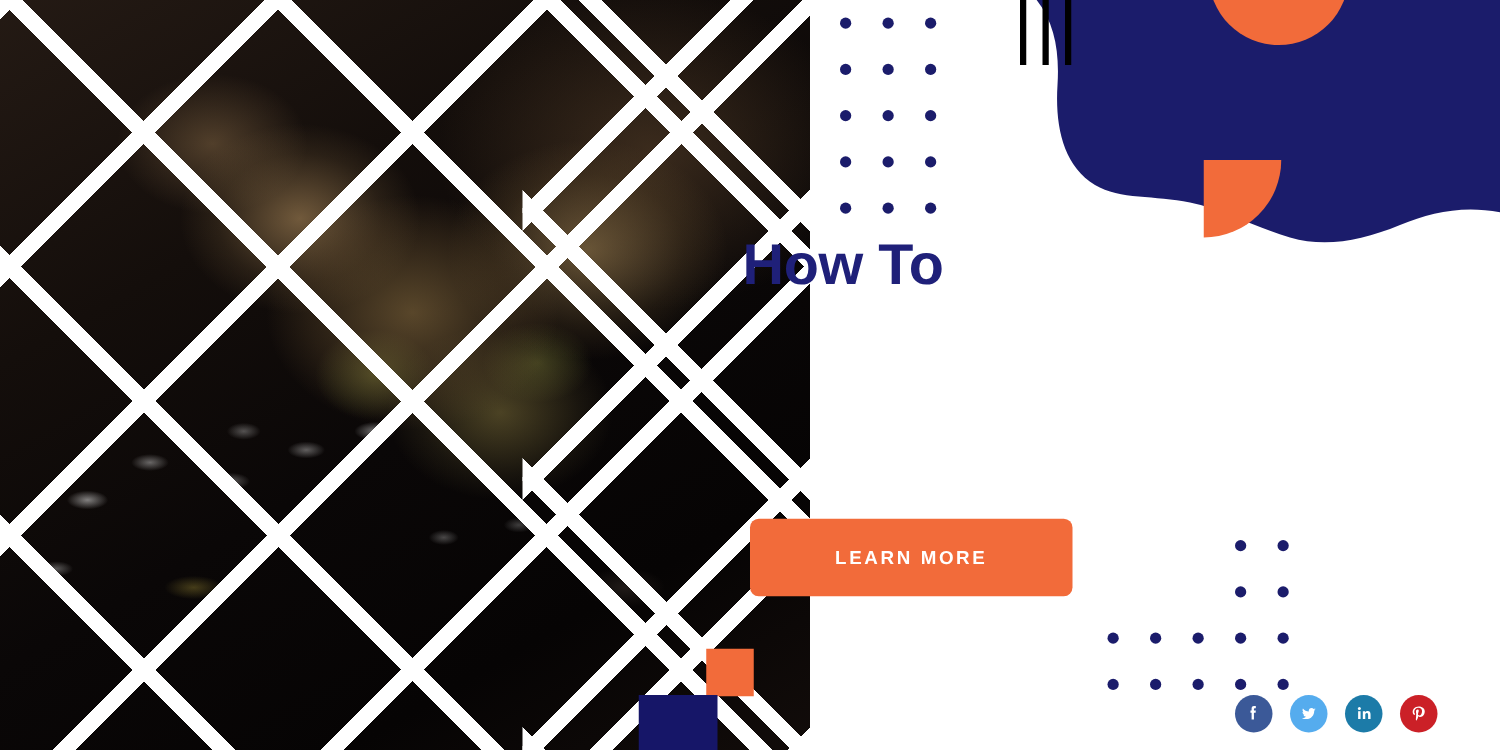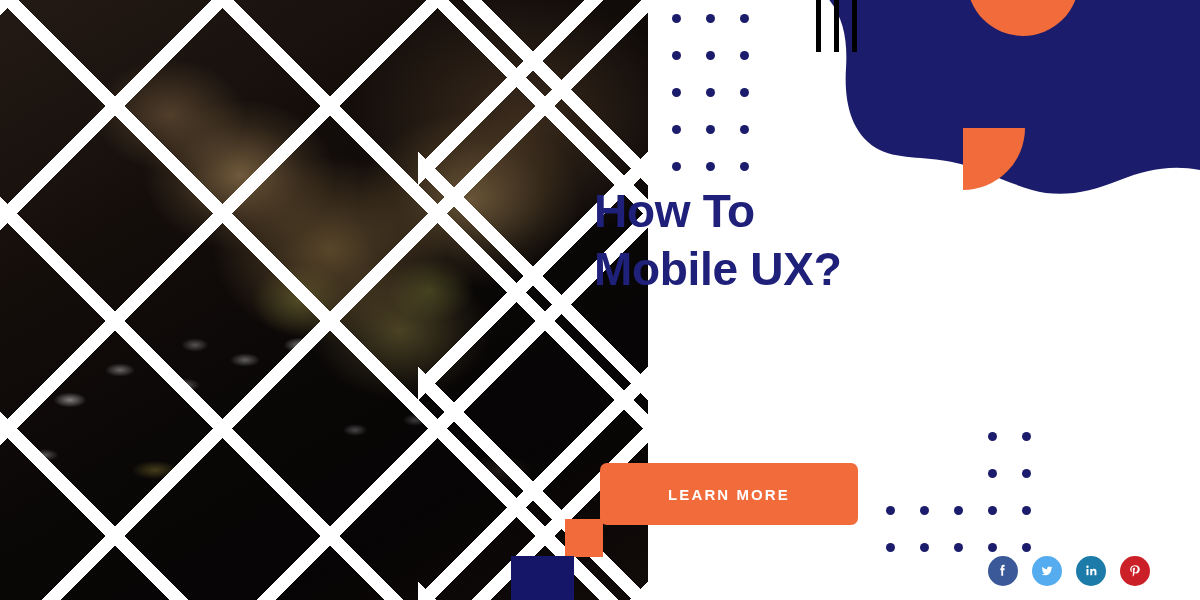--- a/index.html
+++ b/index.html
@@ -172,21 +172,20 @@
     border-radius:7px;
     color:#ffffff;
     font-family:"Liberation Sans", sans-serif;
     font-size:15px;
     font-weight:bold;
     letter-spacing:2.1px;
     cursor:pointer;
     display:flex;
     align-items:center;
     justify-content:center;
-    margin-top:48px;
   }
 
   
   .social-bar {
     position:absolute;
     left:988px; top:556px;
     display:flex;
     gap:14px;
   }
   .social-icon {
@@ -267,21 +266,20 @@
       <span class="dot" style="background: rgb(27, 28, 107);"></span>
       <span class="dot" style="background: rgb(27, 28, 107);"></span>
     </div>
 
   <div class="orange-square" style="background: rgb(242, 107, 58);"></div>
   <div class="navy-square" style="background: rgb(22, 22, 104);"></div>
 
   <div class="content">
     <h1 class="headline" style="color: rgb(31, 32, 121);">
       <span class="line">How To</span>
-      <span class="line">Mobile UX?</span>
     </h1>
   </div>
 
   <button class="cta-button" style="background: rgb(242, 107, 58); color: rgb(255, 255, 255);">LEARN MORE</button>
 
   <div class="social-bar">
 
     <a class="social-icon" style="background:#3b5998;">
       <svg width="18" height="18" viewBox="0 0 24 24" fill="#ffffff" aria-hidden="true">
         <path d="M14.2 8.4h-2V7c0-.6.4-.8.7-.8h1.3V3.8h-1.9c-2.1 0-2.6 1.6-2.6 2.6v2h-1.2v2.5h1.2v7.3h2.5v-7.3h1.8l.2-2.5z"></path>

